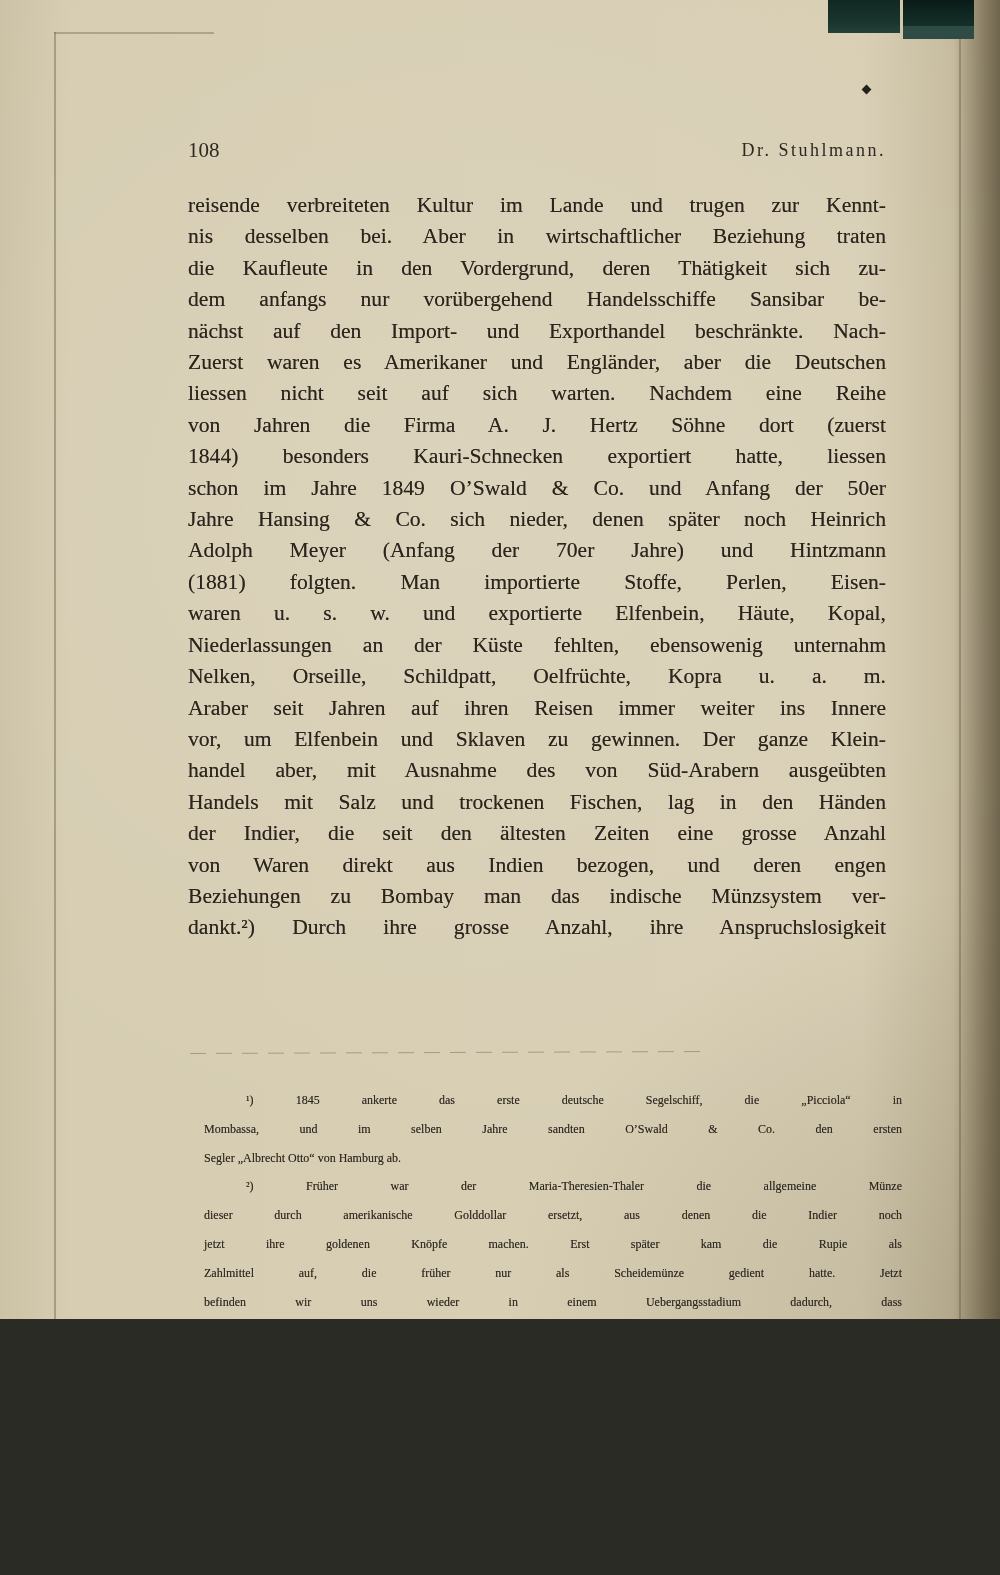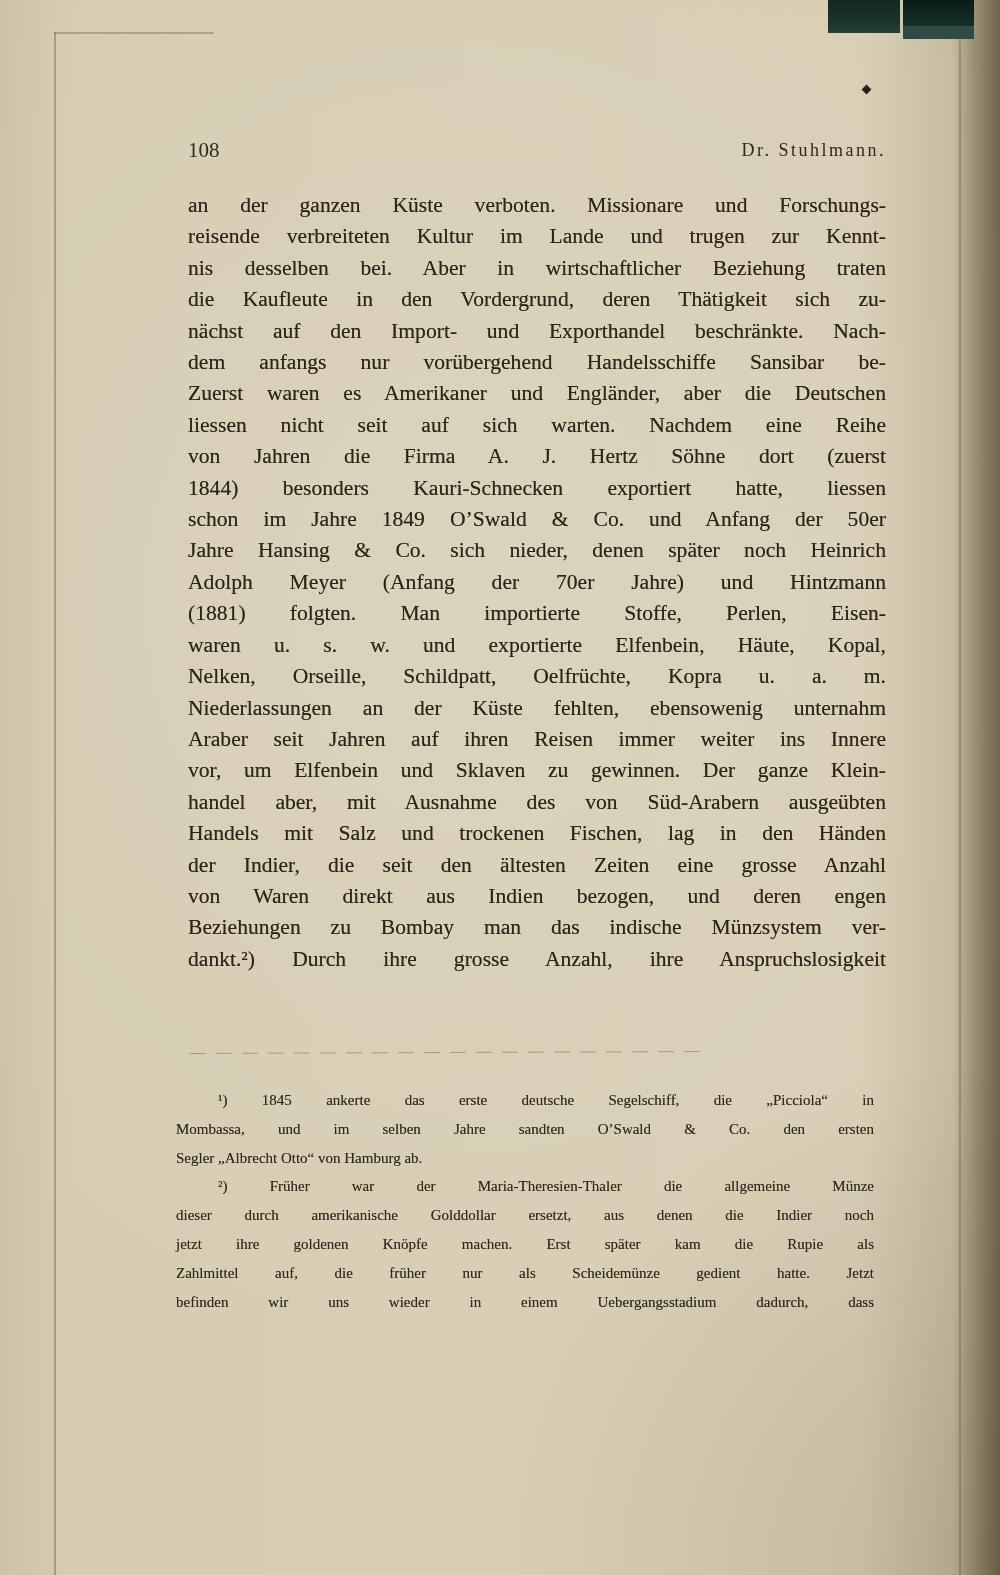--- a/index.html
+++ b/index.html
@@ -4,21 +4,21 @@
 <style>
   html, body {
     margin: 0;
     padding: 0;
     background: #2a2b25;
     font-family: "Liberation Serif", "DejaVu Serif", serif;
   }
   .scan {
     position: relative;
     width: 1000px;
-    height: 1575px;
+    height: 1319px;
     overflow: hidden;
     background:
       radial-gradient(120% 85% at 46% 38%, rgba(255,255,255,0.10), rgba(255,255,255,0) 62%),
       radial-gradient(90% 60% at 100% 100%, rgba(80,68,44,0.18), rgba(80,68,44,0) 55%),
       linear-gradient(to right, #ccc2a6 0%, #d6cdb2 7%, #d8cfb5 86%, #c7bc9f 95%, #a69a7d 100%),
       #d5ccb1;
     text-decoration: underline;
   }
   
   .edge-left-v {
@@ -84,22 +84,22 @@
     text-shadow: 0 0 0.5px rgba(43,36,29,0.55);
   }
   .line {
     text-align: justify;
     text-align-last: justify;
     white-space: normal;
   }
   .line.no-just { text-align-last: left; }
   
   .footnotes {
-    position: absolute; left: 176px; top: 1086px; width: 698px;
-    font-size: 15px;
+    position: absolute; left: 204px; top: 1086px; width: 698px;
+    font-size: 12px;
     line-height: 28.8px;
     color: #2e281f;
     text-shadow: 0 0 0.5px rgba(46,40,31,0.5);
   }
   .footnotes .line.indent { padding-left: 42px; }
 </style>
 </head>
 <body>
 
 <div class="scan">
@@ -113,37 +113,36 @@
   <div class="artifact-c"></div>
   <div class="diamond-mark"></div>
   <div class="crease-line"></div>
 
   <header class="page-header">
     <span class="page-number">108</span>
     <span class="running-header">Dr. Stuhlmann.</span>
   </header>
 
   <main class="body-text">
-    <div class="line">an der ganzen Küste verboten.  Missionare und Forschungs-</div>
     <div class="line">reisende verbreiteten Kultur im Lande und trugen zur Kennt-</div>
     <div class="line">nis desselben bei.  Aber in wirtschaftlicher Beziehung traten</div>
     <div class="line">die Kaufleute in den Vordergrund, deren Thätigkeit sich zu-</div>
+    <div class="line">dem anfangs nur vorübergehend Handelsschiffe Sansibar be-</div>
     <div class="line">nächst auf den Import- und Exporthandel beschränkte.  Nach-</div>
-    <div class="line">dem anfangs nur vorübergehend Handelsschiffe Sansibar be-</div>
     <div class="line">Zuerst waren es Amerikaner und Engländer, aber die Deutschen</div>
     <div class="line">liessen nicht seit auf sich warten.  Nachdem eine Reihe</div>
     <div class="line">von Jahren die Firma A. J. Hertz Söhne dort (zuerst</div>
     <div class="line">1844) besonders Kauri-Schnecken exportiert hatte, liessen</div>
     <div class="line">schon im Jahre 1849 O’Swald &amp; Co. und Anfang der 50er</div>
     <div class="line">Jahre Hansing &amp; Co. sich nieder, denen später noch Heinrich</div>
     <div class="line">Adolph Meyer (Anfang der 70er Jahre) und Hintzmann</div>
     <div class="line">(1881) folgten.  Man importierte Stoffe, Perlen, Eisen-</div>
     <div class="line">waren u. s. w. und exportierte Elfenbein, Häute, Kopal,</div>
+    <div class="line">Niederlassungen an der Küste fehlten, ebensowenig unternahm</div>
     <div class="line">Nelken, Orseille, Schildpatt, Oelfrüchte, Kopra u. a. m.</div>
-    <div class="line">Niederlassungen an der Küste fehlten, ebensowenig unternahm</div>
     <div class="line">Araber seit Jahren auf ihren Reisen immer weiter ins Innere</div>
     <div class="line">vor, um Elfenbein und Sklaven zu gewinnen.  Der ganze Klein-</div>
     <div class="line">handel aber, mit Ausnahme des von Süd-Arabern ausgeübten</div>
     <div class="line">Handels mit Salz und trockenen Fischen, lag in den Händen</div>
     <div class="line">der Indier, die seit den ältesten Zeiten eine grosse Anzahl</div>
     <div class="line">von Waren direkt aus Indien bezogen, und deren engen</div>
     <div class="line">Beziehungen zu Bombay man das indische Münzsystem ver-</div>
     <div class="line">dankt.²)  Durch ihre grosse Anzahl, ihre Anspruchslosigkeit</div>
   </main>
 

